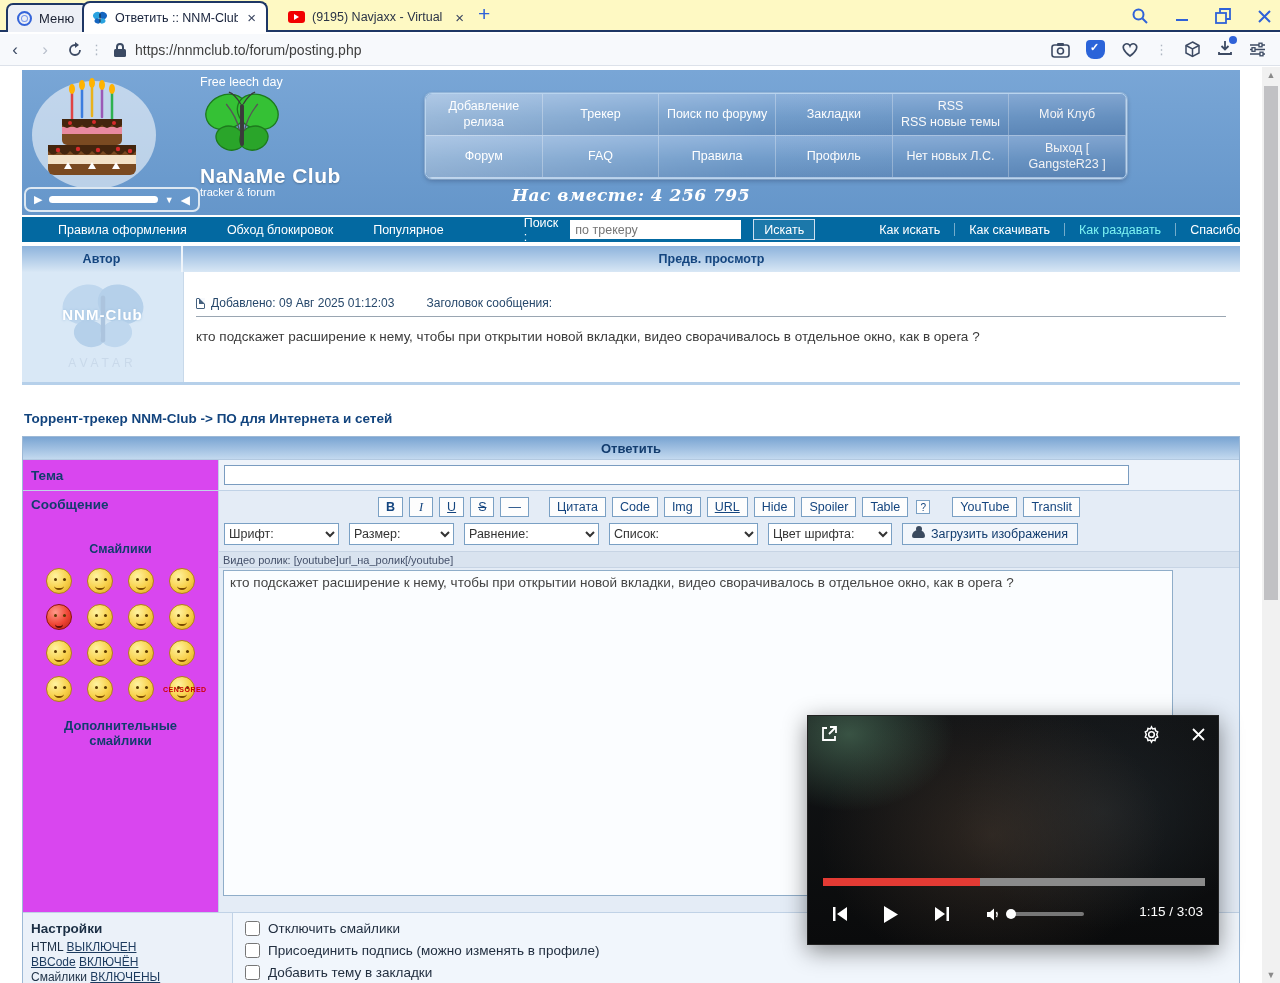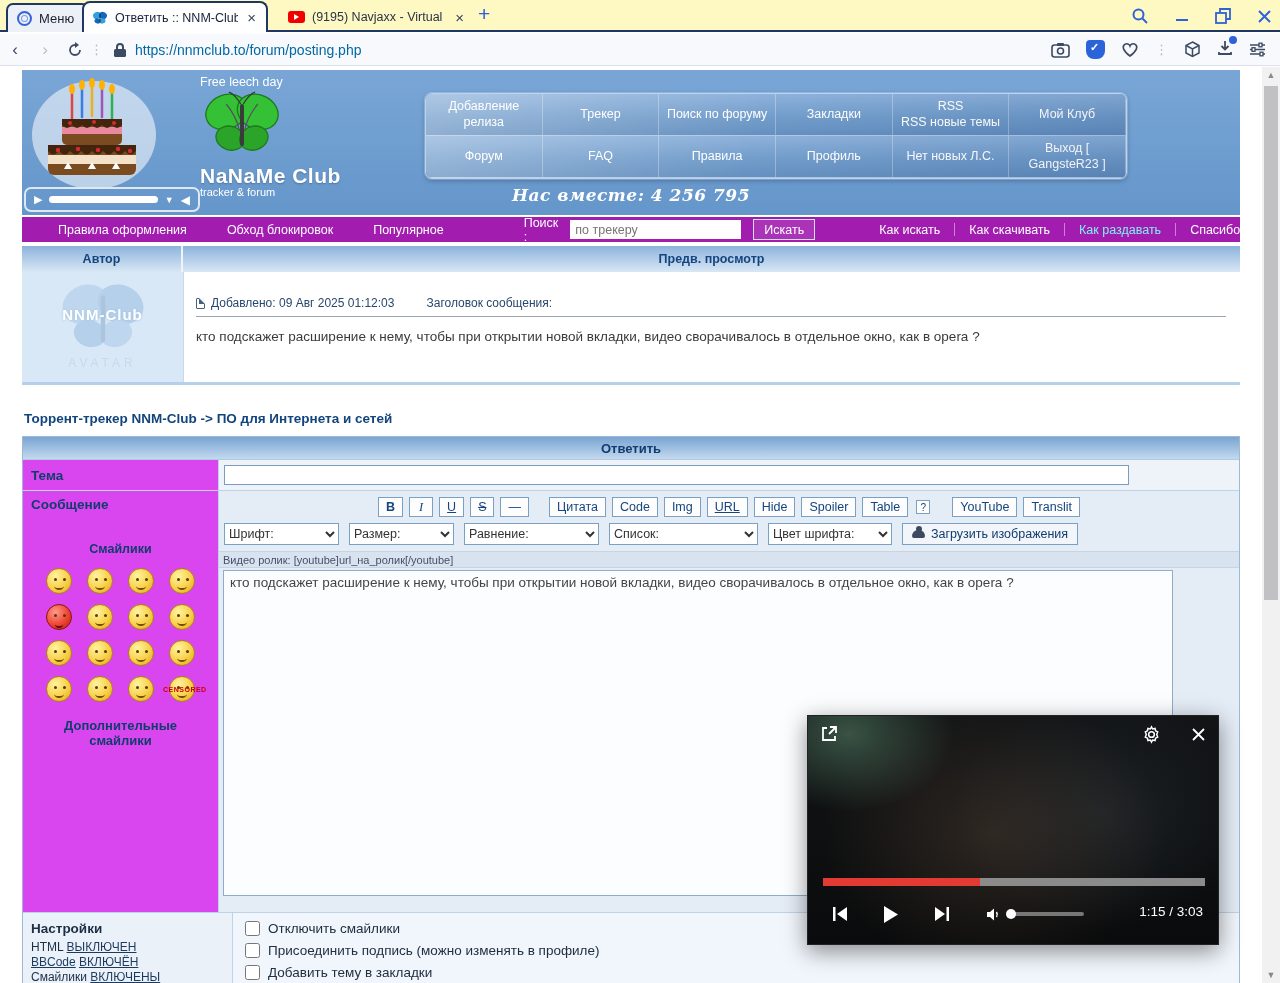--- a/index.html
+++ b/index.html
@@ -21,21 +21,21 @@
   .tab-inactive{position:absolute;left:284px;top:4px;width:186px;height:26px;display:flex;align-items:center;gap:7px;padding:0 4px;}
   .tab-inactive .tab-title{color:#2a3347;}
   .newtab{position:absolute;left:478px;top:2px;font-size:21px;color:#2f62d8;}
   .win-ctrls{position:absolute;right:8px;top:0;height:32px;display:flex;align-items:center;gap:26px;color:#2f62d8;}
   .win-ctrls svg{display:block;}
   .yt-fav{width:17px;height:12px;background:#f20000;border-radius:3px;position:relative;flex:none;}
   .yt-fav::after{content:"";position:absolute;left:6px;top:3px;border-left:5px solid #fff;border-top:3px solid transparent;border-bottom:3px solid transparent;}
   .addrbar{position:absolute;left:0;top:34px;width:1280px;height:32px;background:#f7f9fc;border-bottom:1px solid #dde2ea;display:flex;align-items:center;}
   .nav-ic{font-size:17px;color:#3c4a63;width:30px;text-align:center;}
   .nav-ic.dim{color:#b9c0cc;}
-  .addr-url{font-size:14px;color:#0369a1;margin-left:8px;flex:1;}
+  .addr-url{font-size:14px;color:#404040;margin-left:8px;flex:1;}
   .addr-icons{display:flex;align-items:center;gap:16px;margin-right:14px;color:#3c4a63;}
   .dotsep{color:#aeb6c2;font-size:13px;}
   .shield{width:19px;height:19px;background:#2b64d9;border-radius:4px 4px 8px 8px;position:relative;}
   .shield::after{content:"✓";position:absolute;left:4px;top:1px;color:#fff;font-size:11px;font-weight:bold;}
   .dl-wrap{position:relative;}
   .dl-dot{position:absolute;right:-4px;top:-4px;width:8px;height:8px;background:#2f62d8;border-radius:50%;}
   
   .scrollbar{position:absolute;right:0;top:67px;width:18px;height:916px;background:#f1f1f1;}
   .sb-arrow{position:absolute;left:0;width:18px;height:16px;color:#8a8a8a;font-size:9px;text-align:center;line-height:16px;}
   .sb-thumb{position:absolute;left:2px;top:19px;width:14px;height:514px;background:#c1c1c4;}
@@ -50,21 +50,21 @@
     border-radius:7px;overflow:hidden;border:1px solid #b9d4ee;box-shadow:0 0 0 1px rgba(255,255,255,.25), 0 2px 5px rgba(0,0,30,.25);position:absolute;}
   .hnav::after{content:"";position:absolute;inset:0;background:linear-gradient(115deg,rgba(255,255,255,.33),rgba(255,255,255,.05) 48%,rgba(0,0,40,.06));pointer-events:none;}
   .hnav-cell{display:flex;align-items:center;justify-content:center;text-align:center;color:#fff;font-size:12.5px;line-height:1.25;
     background:linear-gradient(180deg,#87add9,#6b98c8 55%,#5d8abc);border:1px solid rgba(255,255,255,.3);border-width:0 1px 1px 0;
     white-space:pre-line;padding:2px 4px;cursor:pointer;}
   .members{position:absolute;left:0;top:115px;width:100%;text-align:center;color:#fff;
     font-family:"DejaVu Serif","Liberation Serif",serif;font-style:italic;font-weight:bold;font-size:17px;letter-spacing:.5px;}
   .audio{position:absolute;left:2px;top:117px;width:176px;height:25px;border:2px solid #dde8f2;border-radius:7px;display:flex;align-items:center;gap:7px;padding:0 8px;color:#fff;}
   .audio-bar{flex:1;height:7px;background:#fff;border-radius:4px;}
   
-  .subnav{position:absolute;left:22px;top:217px;width:1218px;height:25px;background:#a21caf;display:flex;align-items:center;color:#fff;font-size:12.5px;gap:6px;}
+  .subnav{position:absolute;left:22px;top:217px;width:1218px;height:25px;background:#0369a1;display:flex;align-items:center;color:#fff;font-size:12.5px;gap:6px;}
   .subnav .lnk{padding:0 14px;cursor:pointer;white-space:nowrap;}
   .subnav .vsep{width:1px;height:13px;background:rgba(255,255,255,.45);}
   .subnav .lnk.cyan{color:#7df2f2;}
   .search-lbl{margin:0 6px 0 60px;}
   .search-input{width:205px;height:19px;border:1px solid #fff;background:#fff;font-size:12.5px;padding:0 4px;color:#333;outline:none;}
   .search-btn{margin-left:6px;height:21px;padding:0 10px;background:rgba(255,255,255,.1);border:1px solid #cfe0f0;color:#fff;font-size:12.5px;cursor:pointer;}
   .subnav .rgt{margin-left:44px;display:flex;align-items:center;}
   
   .ptable-hdr{position:absolute;left:22px;top:246px;width:1218px;height:26px;display:flex;background:linear-gradient(180deg,#8db3dc,#d8e7f5);}
   .ptable-hdr .cell{display:flex;align-items:center;justify-content:center;color:#14457f;font-weight:bold;font-size:12.5px;}

